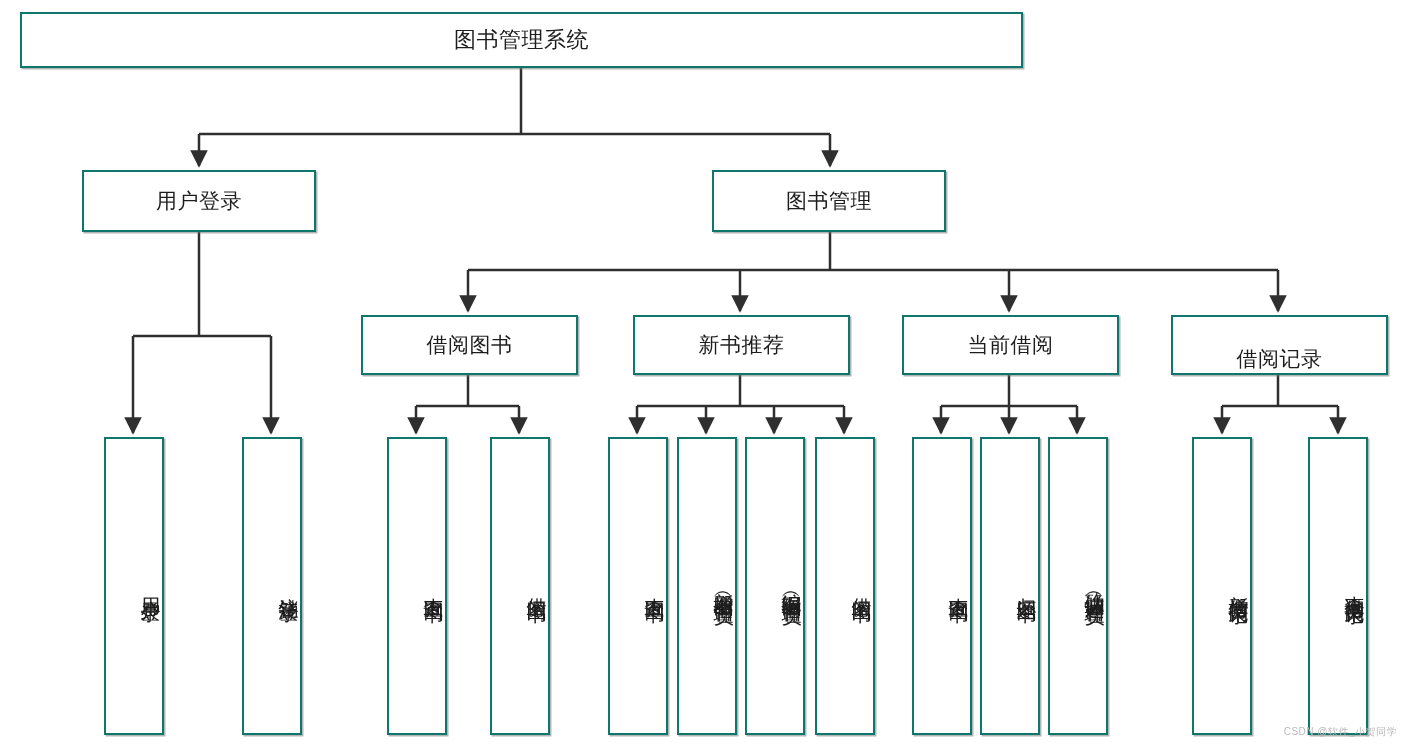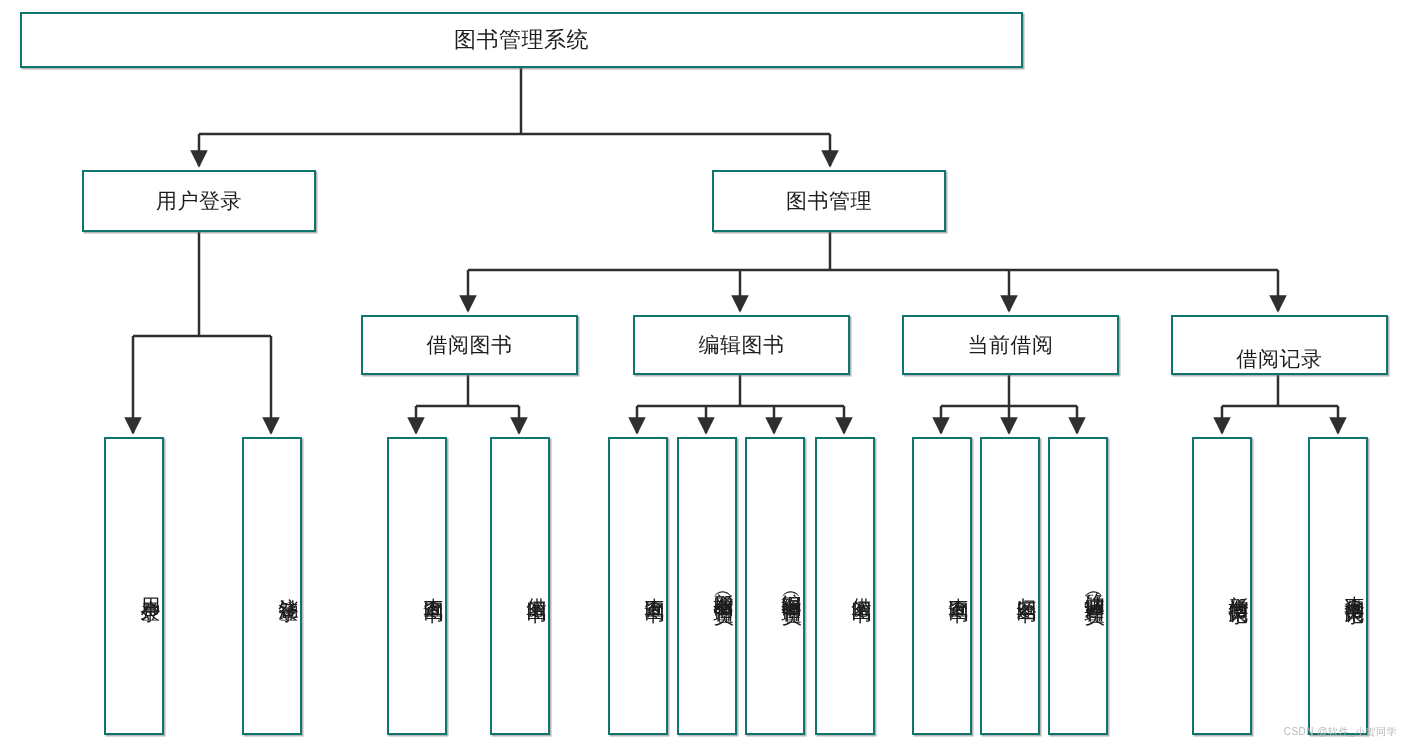--- a/index.html
+++ b/index.html
@@ -129,21 +129,21 @@
     <span class="label">用户登录</span>
   </div>
   <div class="node horiz" style="left:712px; top:170px; width:234px; height:62px;">
     <span class="label">图书管理</span>
   </div>
 
   <div class="node horiz" style="left:361px; top:315px; width:217px; height:60px;">
     <span class="label">借阅图书</span>
   </div>
   <div class="node horiz" style="left:633px; top:315px; width:217px; height:60px;">
-    <span class="label">编辑图书</span>
+    <span class="label">新书推荐</span>
   </div>
   <div class="node horiz" style="left:902px; top:315px; width:217px; height:60px;">
     <span class="label">当前借阅</span>
   </div>
   <div class="node horiz" style="left:1171px; top:315px; width:217px; height:60px;align-items:flex-end;">
     <span class="label">借阅记录</span>
   </div>
 
   <div class="node vert" style="left:104px; top:437px; width:60px; height:298px;">
     <span class="label">用户登录</span>

